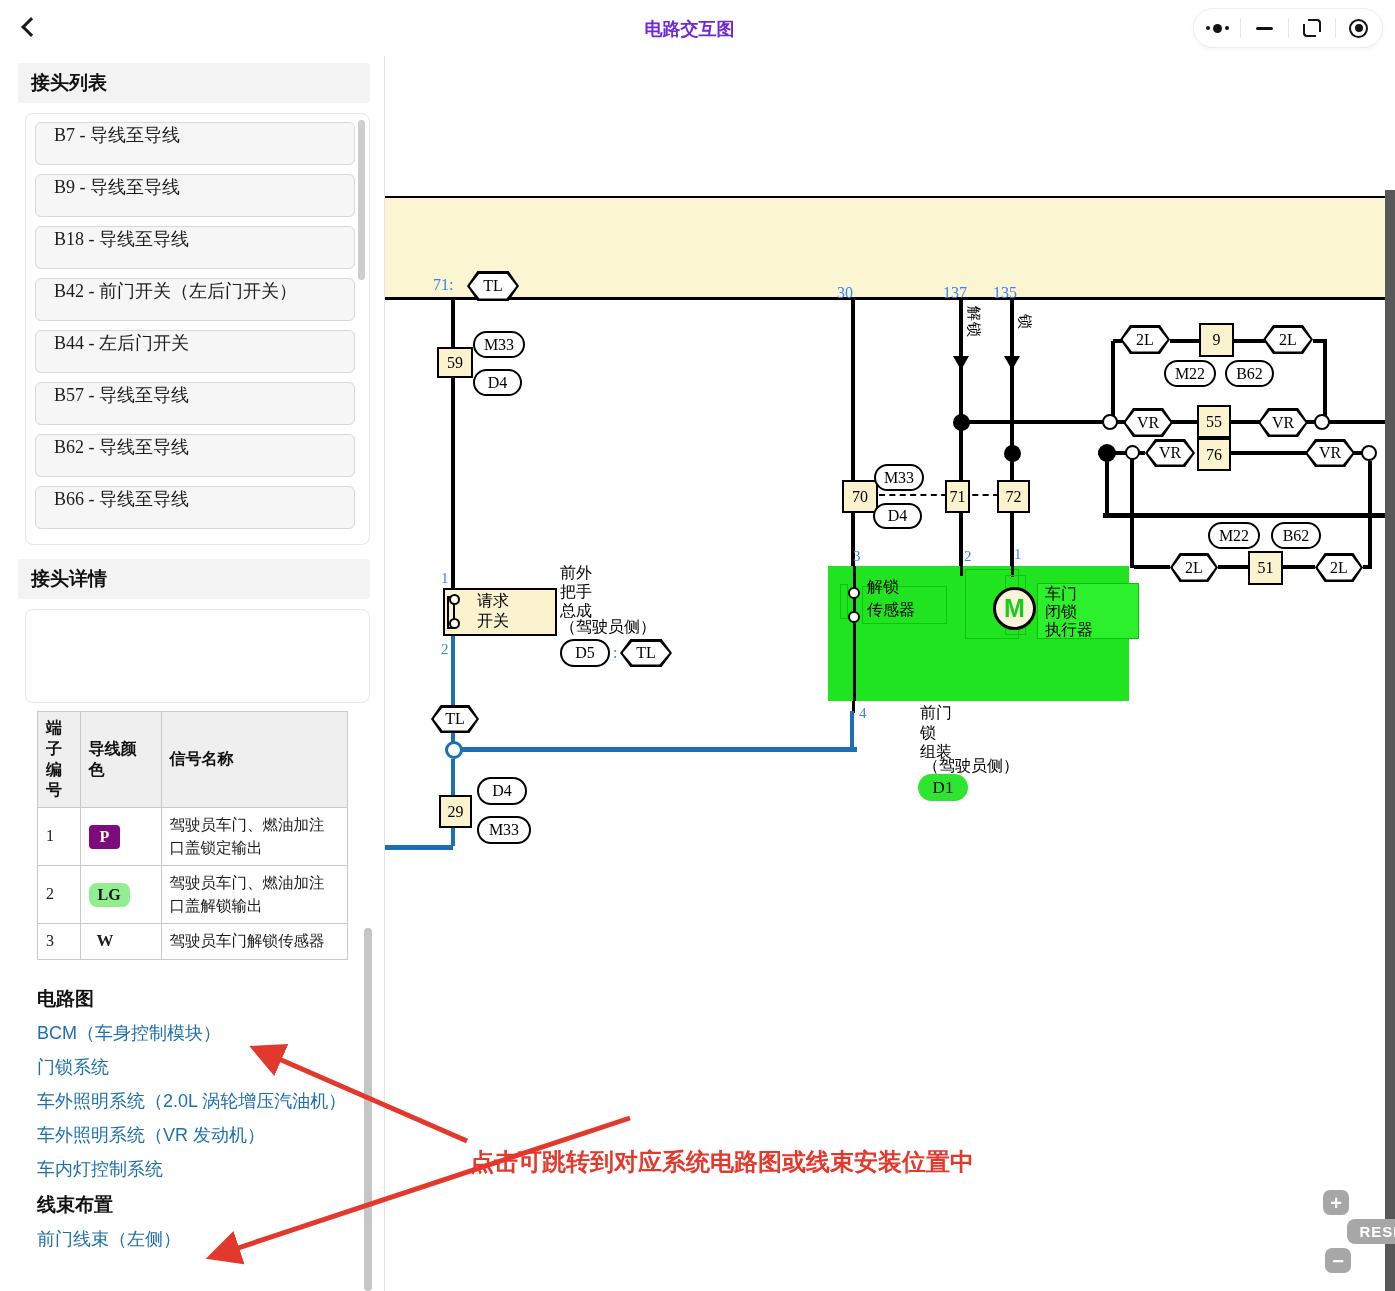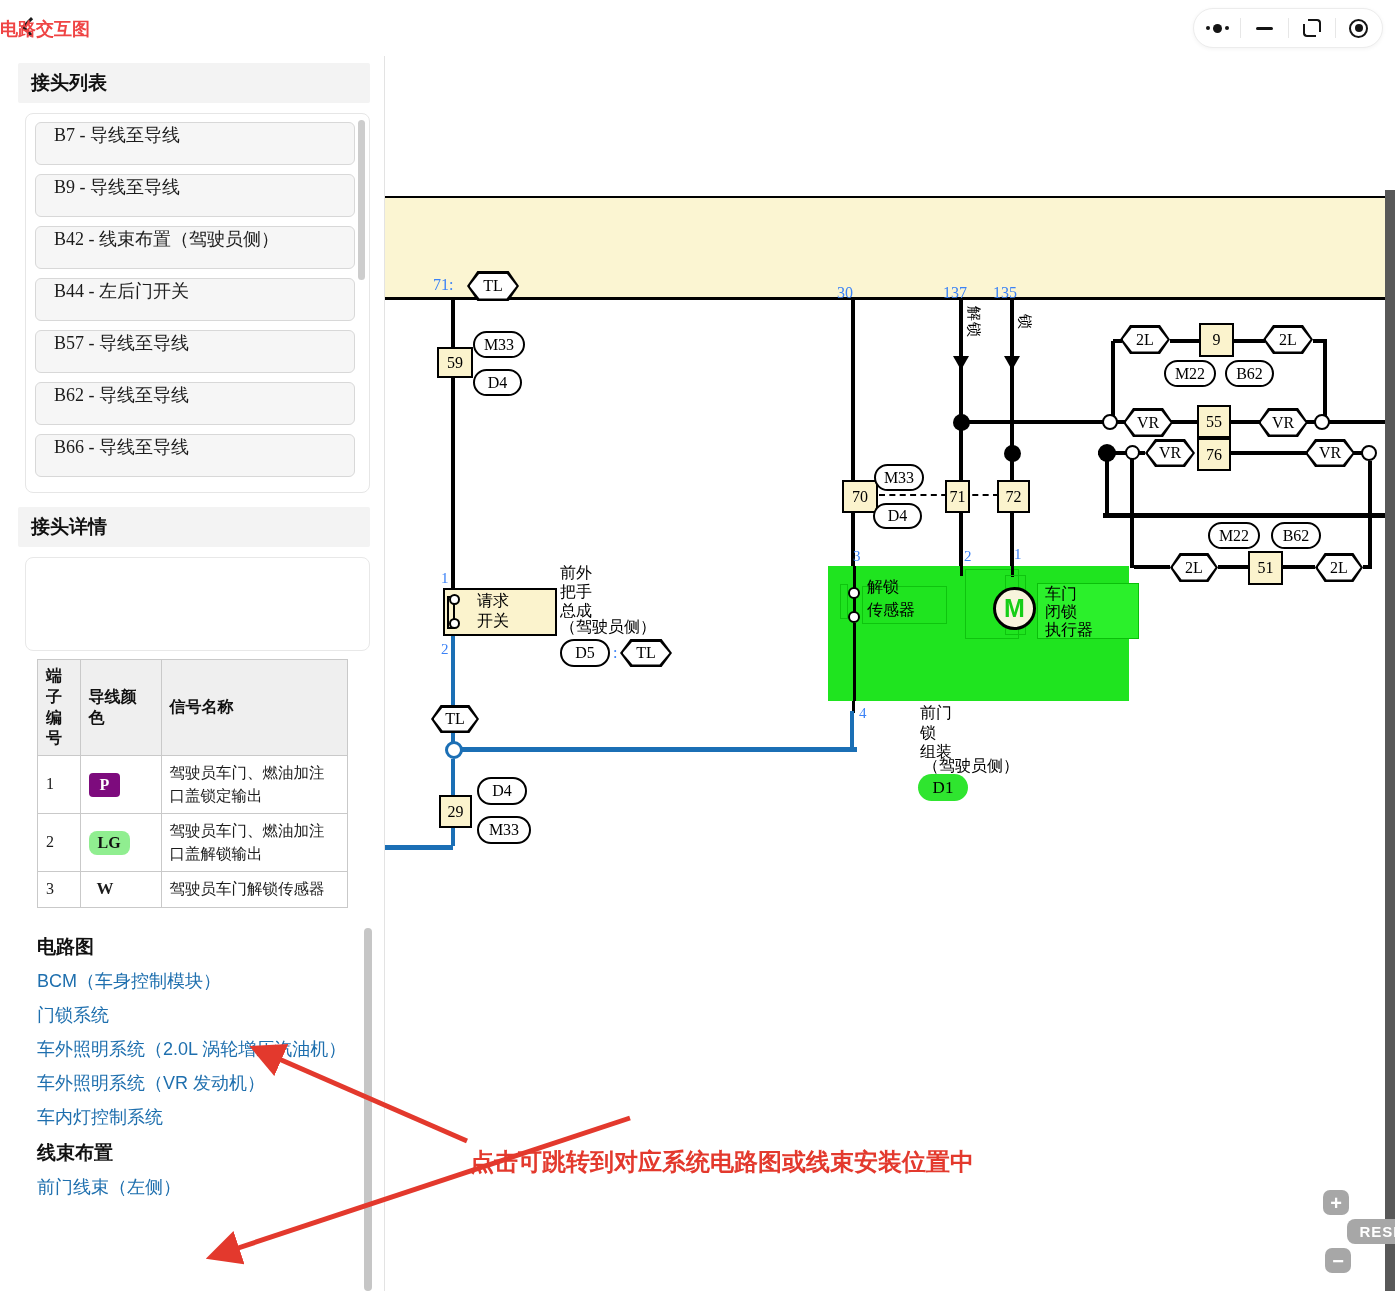--- a/index.html
+++ b/index.html
@@ -7,21 +7,21 @@
     --serif:"Liberation Serif","DejaVu Serif",serif;
     --blue:#1B6FB5; --green:#1FE41F; --link:#1E6FAE; --red:#E3392D; --yel:#FBF3CD;
   }
   *{box-sizing:border-box;margin:0;padding:0}
   html,body{width:1395px;height:1291px;background:#fff;font-family:var(--sans);overflow:hidden}
   #stage{position:relative;width:1395px;height:1291px;background:#fff}
 
   
   .topbar{position:absolute;left:0;top:0;width:1395px;height:56px;background:#fff;z-index:9}
   .back{position:absolute;left:24px;top:20px;width:14px;height:14px;border-left:3px solid #1a1a1a;border-bottom:3px solid #1a1a1a;transform:rotate(45deg)}
-  .title{position:absolute;left:0;right:16px;top:17px;text-align:left;font:bold 18px var(--sans);color:#ef4444}
+  .title{position:absolute;left:0;right:16px;top:17px;text-align:center;font:bold 18px var(--sans);color:#6d28d9}
   .capsule{position:absolute;right:12px;top:8px;width:190px;height:40px;background:#fff;border:1px solid #ececec;border-radius:22px;display:flex;align-items:center;box-shadow:0 1px 4px rgba(0,0,0,.05)}
   .capcell{flex:1;display:flex;align-items:center;justify-content:center;height:100%;cursor:pointer}
   .capdiv{width:1px;height:20px;background:#e7e7e7}
   .dots{display:flex;align-items:center;gap:3px}
   .dots i{background:#141414;border-radius:50%;display:block}
   .dots i.s{width:4px;height:4px}.dots i.b{width:9px;height:9px}
   .minbar{width:17px;height:3px;background:#141414;border-radius:2px}
   .expand{position:relative;width:18px;height:18px}
   .expand::before{content:"";position:absolute;top:0;right:0;width:11px;height:11px;border-top:2.5px solid #141414;border-right:2.5px solid #141414;border-top-right-radius:4px}
   .expand::after{content:"";position:absolute;bottom:0;left:0;width:11px;height:11px;border-bottom:2.5px solid #141414;border-left:2.5px solid #141414;border-bottom-left-radius:4px}
@@ -114,21 +114,22 @@
           </span>
         </div>
     </div>
   </div>
 
   <aside class="aside">
     <div class="sec-h">接头列表</div>
     <div class="clist">
       <div class="citem">B7 - 导线至导线</div>
       <div class="citem">B9 - 导线至导线</div>
-      <div class="citem">B42 - 线束布置（驾驶员侧）</div>
+      <div class="citem">B18 - 导线至导线</div>
+      <div class="citem">B42 - 前门开关（左后门开关）</div>
       <div class="citem">B44 - 左后门开关</div>
       <div class="citem">B57 - 导线至导线</div>
       <div class="citem">B62 - 导线至导线</div>
       <div class="citem">B66 - 导线至导线</div>
       <div class="cthumb"></div>
     </div>
     <div class="sec-h" style="margin-top:14px">接头详情</div>
     <div class="emptybox"></div>
     <table class="ptable">
       <thead>

